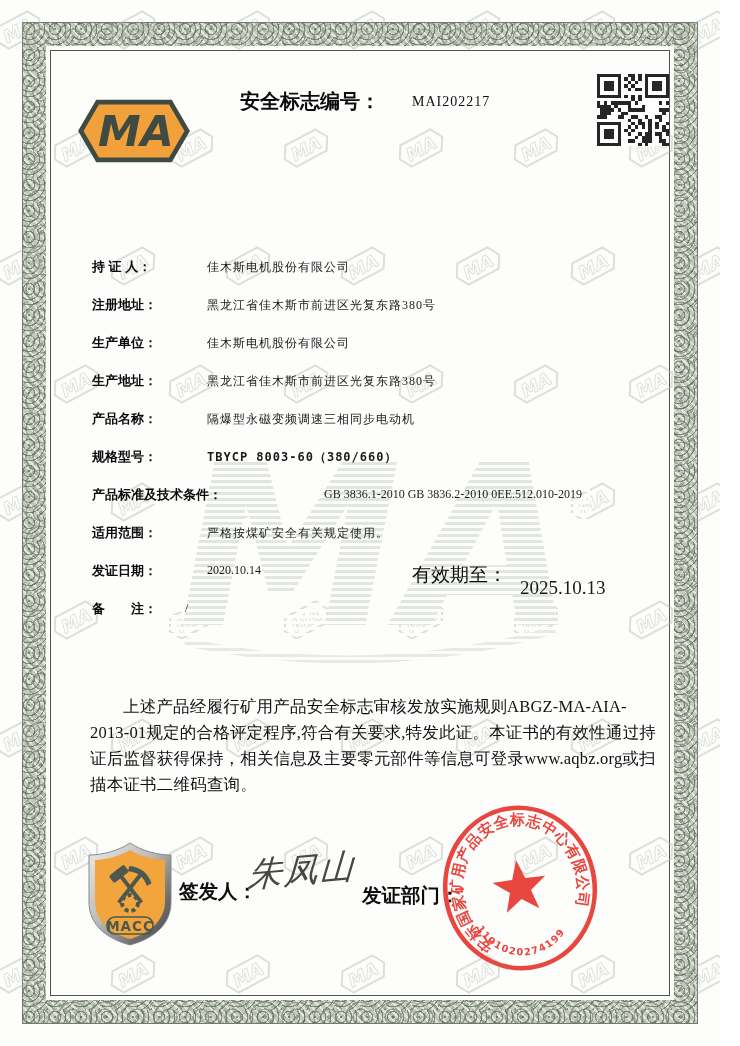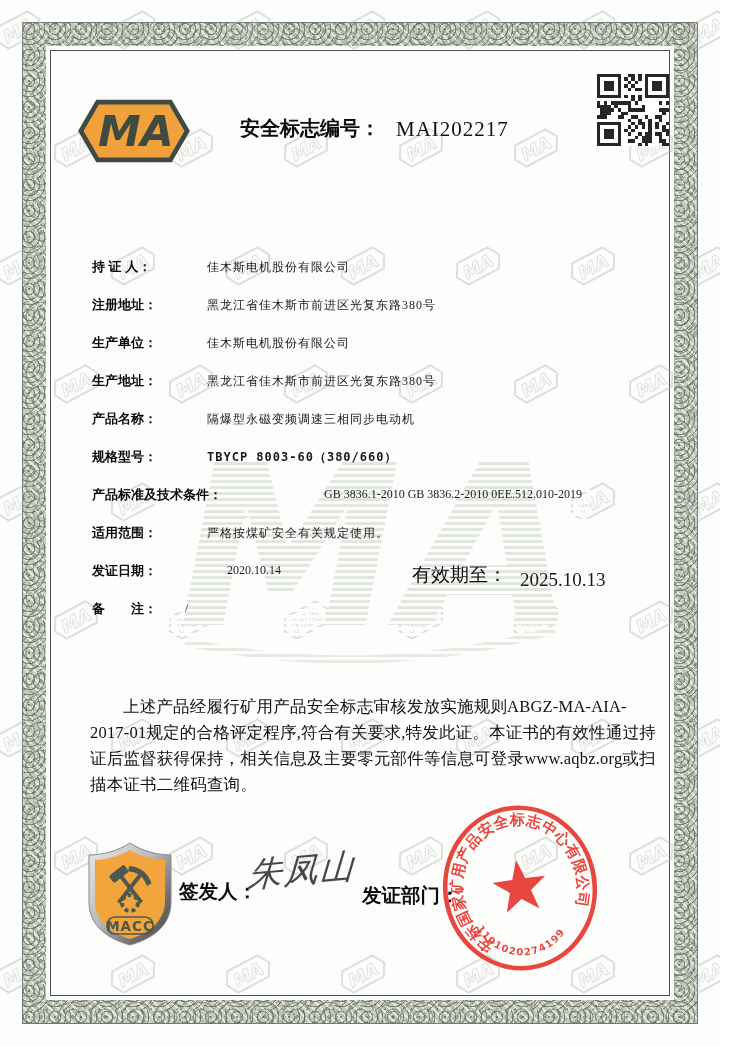--- a/index.html
+++ b/index.html
@@ -22,38 +22,38 @@
 
   
   .wm-svg{position:absolute;left:0;top:0;z-index:2;pointer-events:none;opacity:.45;}
   .big-wm{position:absolute;left:150px;top:420px;z-index:2;pointer-events:none;}
   .big-wm-stripes{position:absolute;left:150px;top:420px;width:440px;height:250px;z-index:2;pointer-events:none;
     background:repeating-linear-gradient(180deg, rgba(253,253,252,0) 0 3px, #fdfdfc 3px 6px);}
 
   .content{position:absolute;inset:0;z-index:3;}
   .abs{position:absolute;}
 
-  .cert-no{left:240px;top:115px;display:flex;gap:16px;align-items:flex-end;}
+  .cert-no{left:240px;top:88px;display:flex;gap:32px;align-items:center;}
   .cert-no .lbl{font-family:"Liberation Sans","DejaVu Sans",sans-serif;font-weight:bold;font-size:20px;color:#0c0c0c;}
-  .cert-no .num{font-size:21px;letter-spacing:1px;color:#101010;}
+  .cert-no .num{font-size:14px;letter-spacing:1px;color:#101010;}
 
   .title{left:0;top:166px;width:740px;text-align:center;font-weight:bold;font-size:45px;
          letter-spacing:4px;color:#25312b;}
 
   .rows{left:92px;top:258px;width:566px;height:400px;}
   .row{position:absolute;left:0;white-space:nowrap;}
   .row .lbl{position:absolute;left:0;top:0;font-family:"Liberation Sans","DejaVu Sans",sans-serif;
             font-weight:bold;font-size:13px;color:#0a0a0a;white-space:pre;}
   .row .val{position:absolute;left:115px;top:1px;font-size:12px;letter-spacing:1px;color:#1a1a1a;white-space:nowrap;}
   .val-model{font-family:"DejaVu Sans Mono","Liberation Mono",monospace;font-weight:bold;font-size:17.5px;letter-spacing:0;}
   .val-std{left:190px !important;font-size:16.5px;letter-spacing:0 !important;margin-left:42px;}
-  .val-date{font-size:19px;letter-spacing:0 !important;margin-left:20px;}
+  .val-date{font-size:19px;letter-spacing:0 !important;}
   .lbl2{position:absolute;left:320px;top:0;font-family:"Liberation Sans","DejaVu Sans",sans-serif;
         font-weight:normal;font-size:19px;color:#0a0a0a;}
-  .val2{position:absolute;left:428px;top:7px;font-size:19px;color:#1a1a1a;}
+  .val2{position:absolute;left:428px;top:15px;font-size:19px;color:#1a1a1a;}
 
   .statement{left:90px;top:694px;width:568px;font-size:16.5px;line-height:26px;
              text-indent:2em;color:#101010;letter-spacing:.2px;}
 
   .issuer-label,.dept-label{font-weight:bold;font-size:19.5px;color:#0d0d0d;}
   .issuer-label{left:179px;top:878px;}
   .dept-label{left:362px;top:882px;}
   .signature{left:248px;top:848px;font-size:34px;font-style:italic;color:#2e2e2e;
              transform:rotate(-5deg) skewX(-8deg);letter-spacing:2px;opacity:.88;}
 
@@ -202,21 +202,21 @@
         <span class="val val-date">2020.10.14</span>
         <span class="lbl2">有效期至：</span>
         <span class="val2">2025.10.13</span>
       </div>
       <div class="row" style="top:342px;">
         <span class="lbl">备　　注：</span>
         <span class="val" style="left:93px;">/</span>
       </div>
     </div>
 
-    <div class="abs statement">上述产品经履行矿用产品安全标志审核发放实施规则ABGZ-MA-AIA-2017-01规定的合格评定程序,符合有关要求,特发此证。本证书的有效性通过持证后监督获得保持，相关信息及主要零元部件等信息可登录www.aqbz.org或扫描本证书二维码查询。</div>
+    <div class="abs statement">上述产品经履行矿用产品安全标志审核发放实施规则ABGZ-MA-AIA-2013-01规定的合格评定程序,符合有关要求,特发此证。本证书的有效性通过持证后监督获得保持，相关信息及主要零元部件等信息可登录www.aqbz.org或扫描本证书二维码查询。</div>
 
     <svg class="abs" style="left:80px;top:840px;" width="100" height="108" viewBox="0 0 100 108">
       <defs>
         <linearGradient id="silverG" x1="0" y1="0" x2="1" y2="1">
           <stop offset="0" stop-color="#ececec"></stop>
           <stop offset="0.45" stop-color="#b9b9b9"></stop>
           <stop offset="0.75" stop-color="#6e6e6e"></stop>
           <stop offset="1" stop-color="#474747"></stop>
         </linearGradient>
       </defs>

